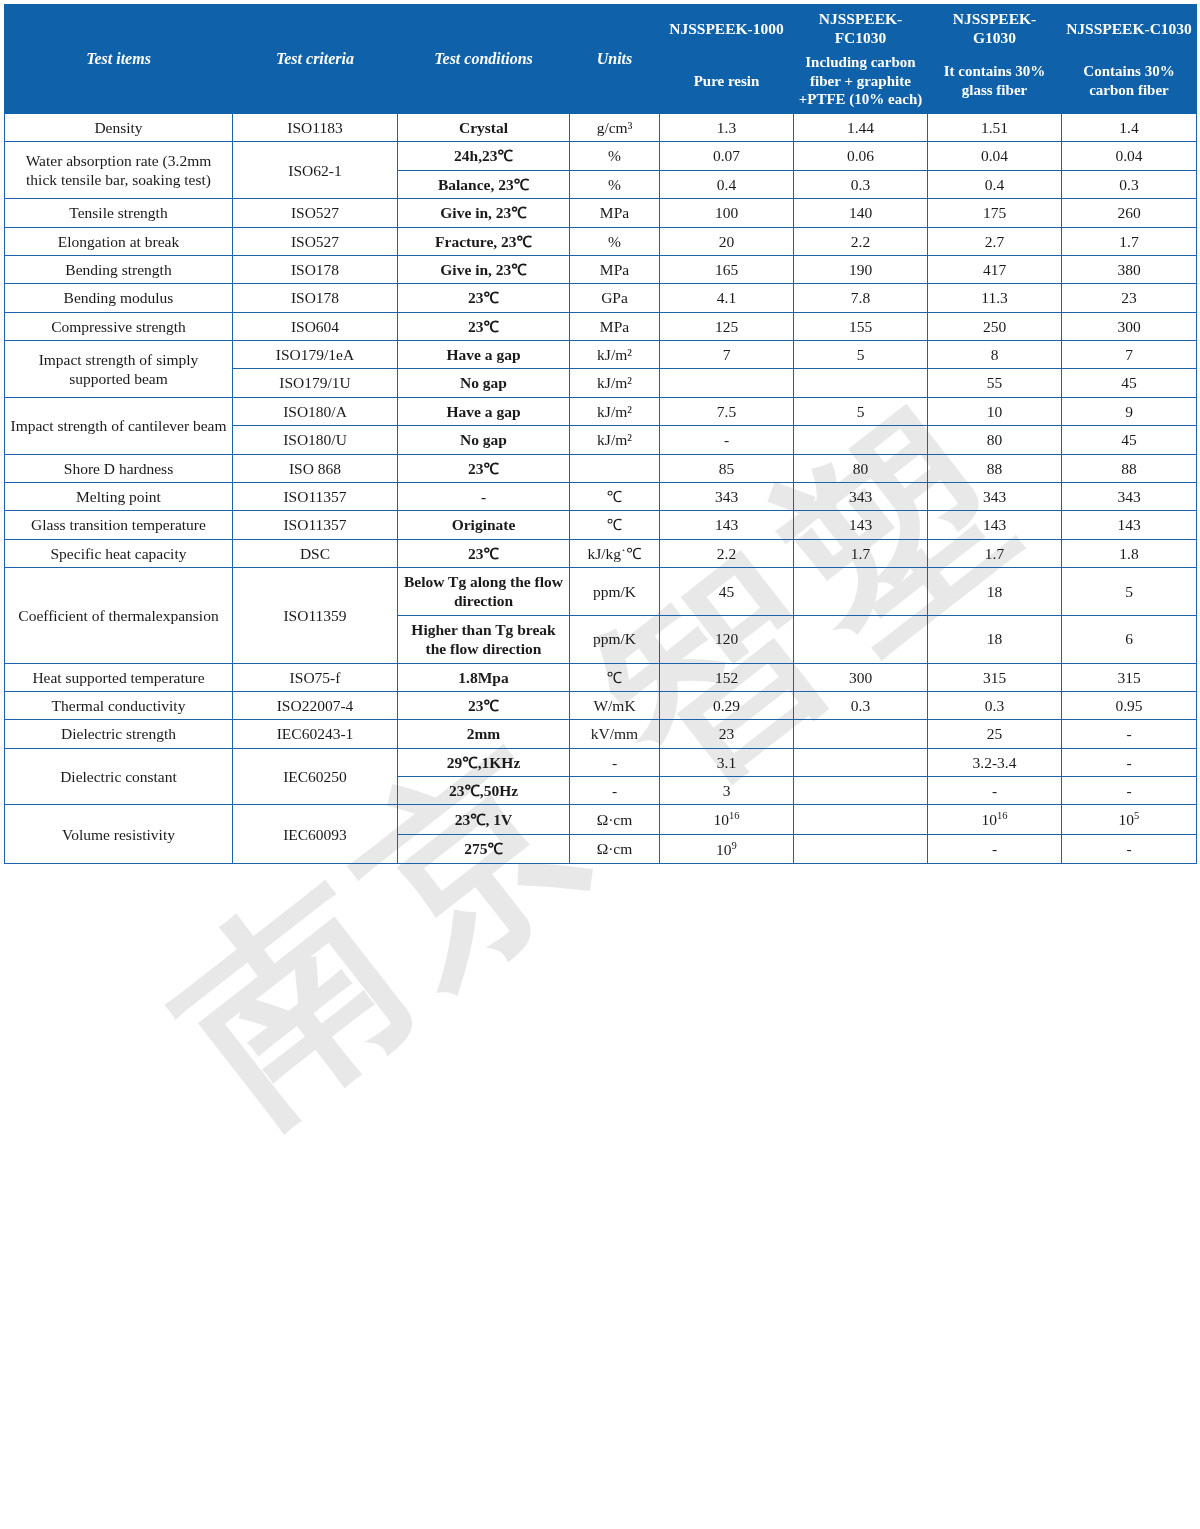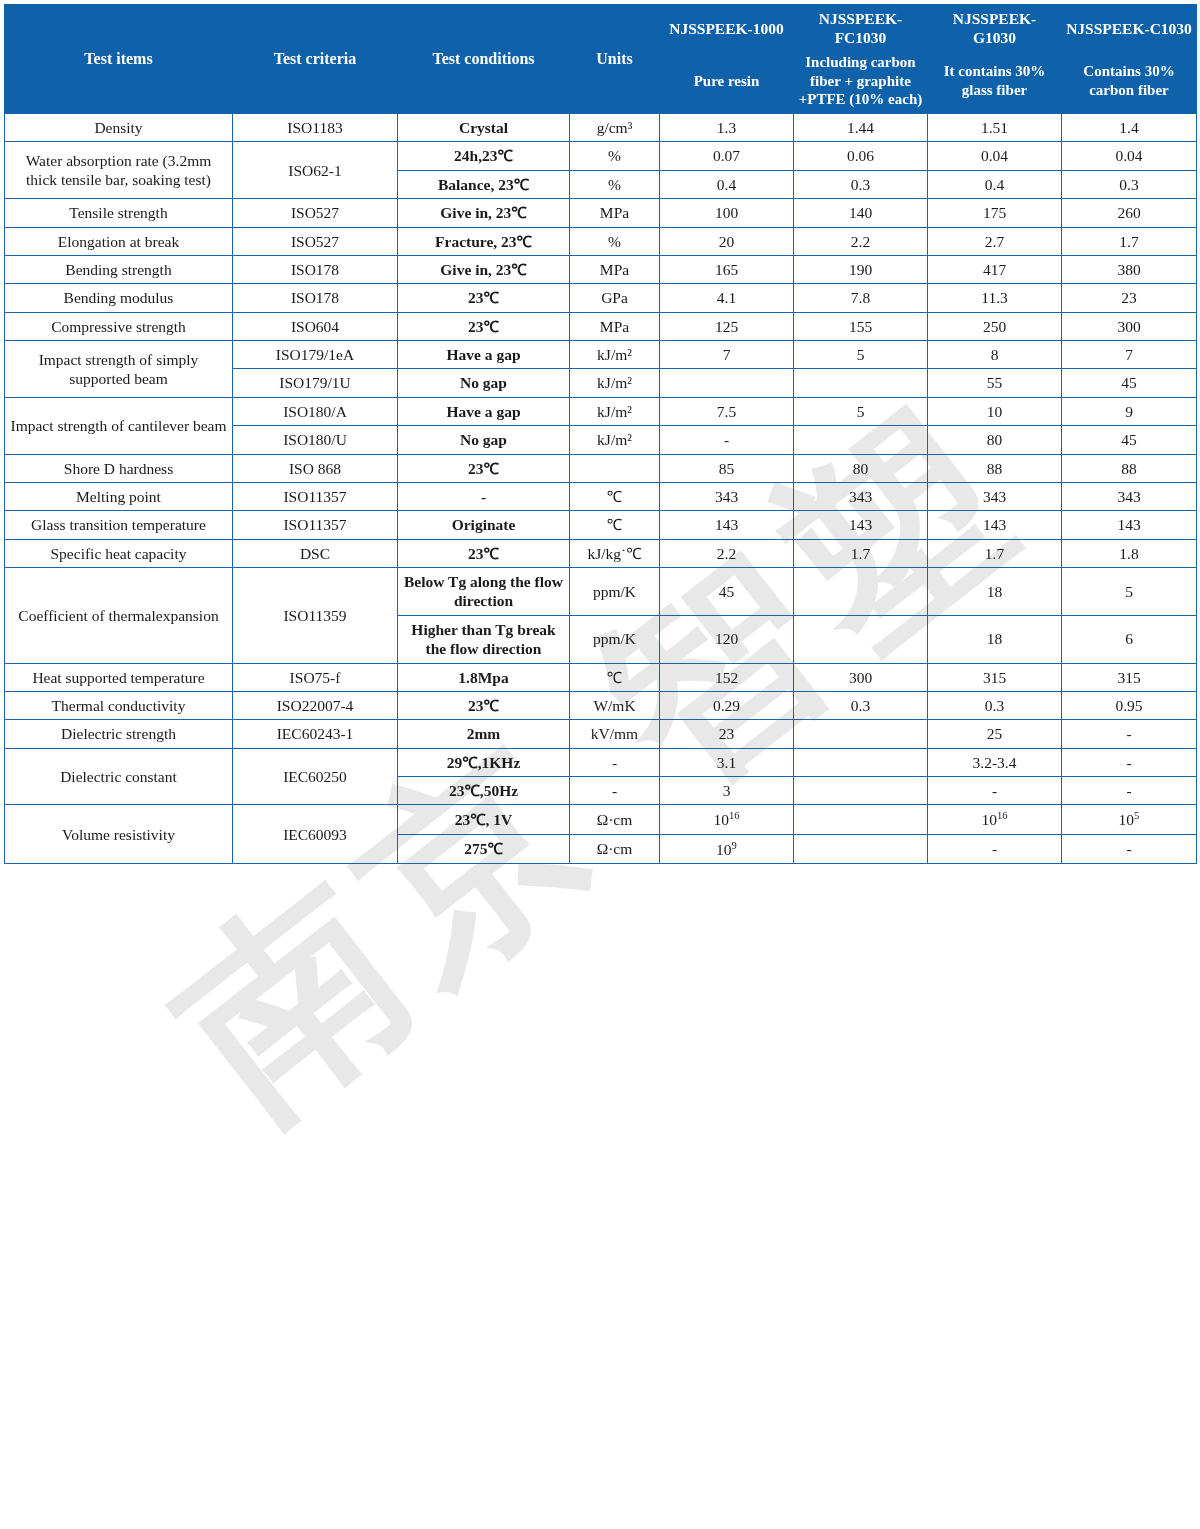--- a/index.html
+++ b/index.html
@@ -48,21 +48,21 @@
   }
   table.spec thead th.prodtop{
     font-size:15.5px;
     padding-bottom:2px;
   }
   table.spec thead th.proddesc{
     font-size:15px;
     padding-top:2px;
     font-weight:bold;
   }
-  .hdr-main{font-size:17px;}
+  .hdr-main{font-size:17px;font-style:italic;}
   td.item{font-size:15.5px;margin-top:8px;}
   td.crit{font-size:15.5px;}
   td.cond{font-size:15.5px;font-weight:bold;}
   td.unit{font-size:15.5px;}
   td.val{font-size:16px;}
   sup{font-size:0.68em;vertical-align:super;}
   .watermark{
     position:absolute;
     left:0;top:0;
     width:1200px;height:1529px;

